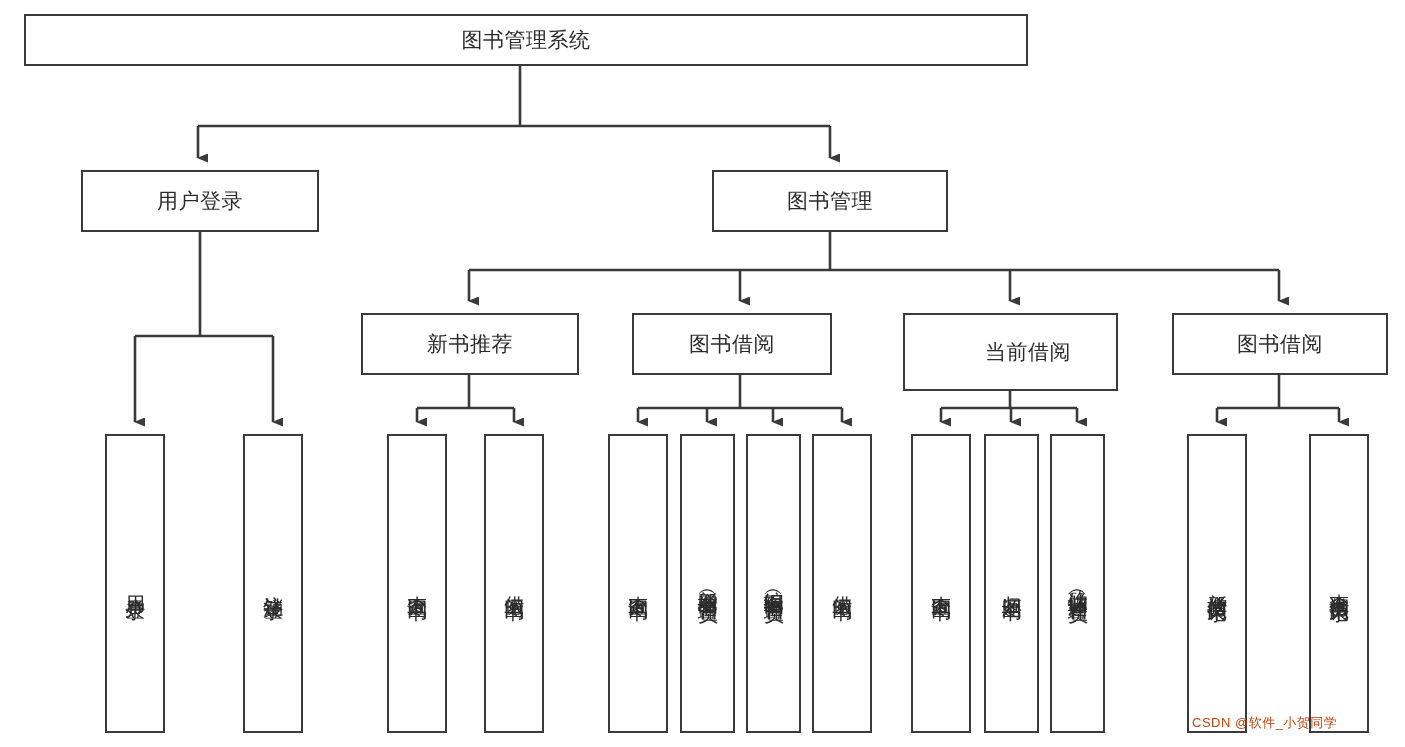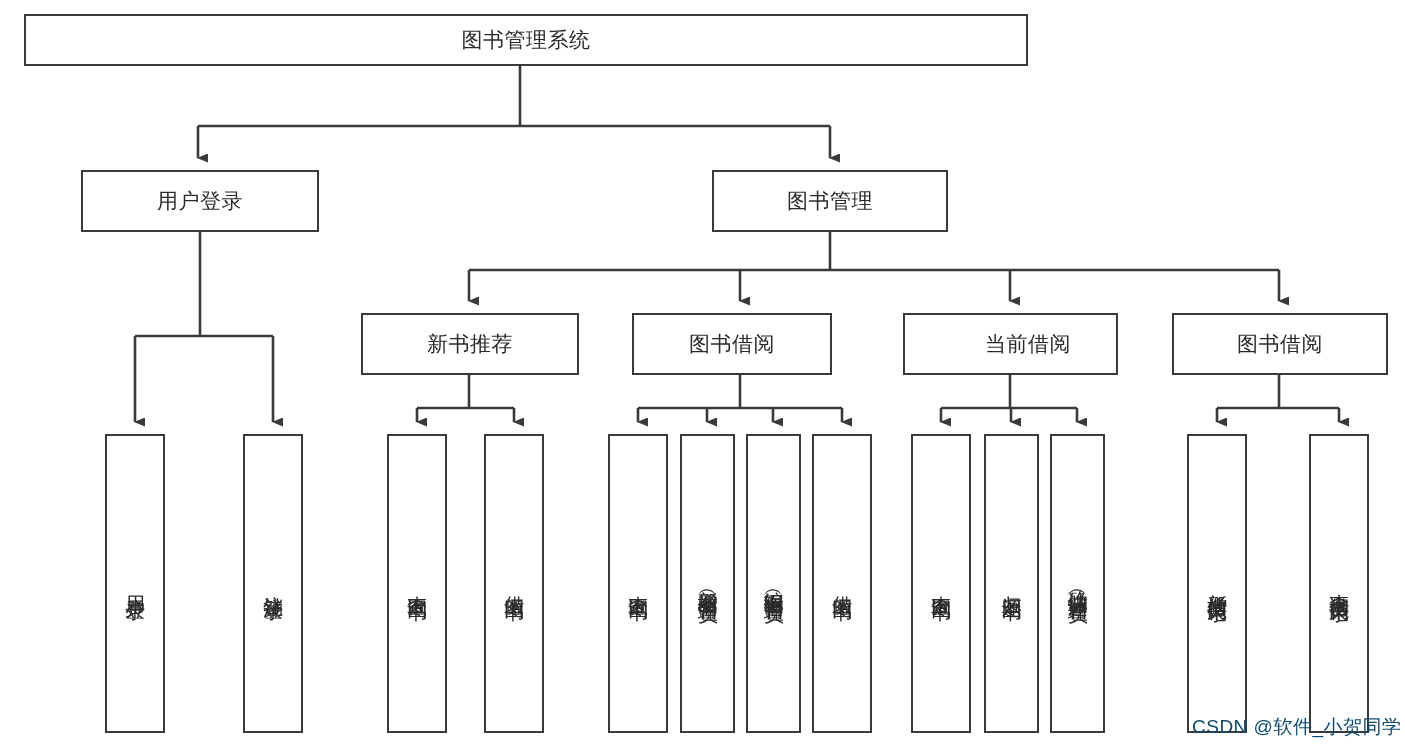--- a/index.html
+++ b/index.html
@@ -51,22 +51,22 @@
     letter-spacing: 2px;
     white-space: nowrap;
     text-align: center;
   }
   .leaf-box {
     align-items: center;
     justify-content: center;
   }
   .watermark {
     position: absolute;
-    font-size: 19px;
-    color: #0c4a6e;
+    font-size: 13px;
+    color: #c2410c;
     white-space: nowrap;
     letter-spacing: 0.5px;
   }
 </style>
 </head>
 <body>
 
 <div id="diagram-root">
 
   <svg id="diagram-svg" viewBox="0 0 1405 747">
@@ -129,21 +129,21 @@
   <div class="node-box" id="node-l2-1" style="left: 712px; top: 170px; width: 236px; height: 62px;">
     <span class="node-label-h">图书管理</span>
   </div>
 
   <div class="node-box" id="node-l3-0" style="left: 361px; top: 313px; width: 218px; height: 62px;">
     <span class="node-label-h">新书推荐</span>
   </div>
   <div class="node-box" id="node-l3-1" style="left: 632px; top: 313px; width: 200px; height: 62px;">
     <span class="node-label-h">图书借阅</span>
   </div>
-  <div class="node-box" id="node-l3-2" style="left: 903px; top: 313px; width: 215px; height: 62px; padding-left: 35px;">
+  <div class="node-box" id="node-l3-2" style="left: 903px; top: 313px; width: 215px; height: 78px; padding-left: 35px;">
     <span class="node-label-h">当前借阅</span>
   </div>
   <div class="node-box" id="node-l3-3" style="left: 1172px; top: 313px; width: 216px; height: 62px;">
     <span class="node-label-h">图书借阅</span>
   </div>
 
   <div class="node-box leaf-box" id="node-leaf-0" style="left: 105px; top: 434px; width: 60px; height: 299px;">
     <span class="node-label-v">用户登录</span>
   </div>
   <div class="node-box leaf-box" id="node-leaf-1" style="left: 243px; top: 434px; width: 60px; height: 299px;">

